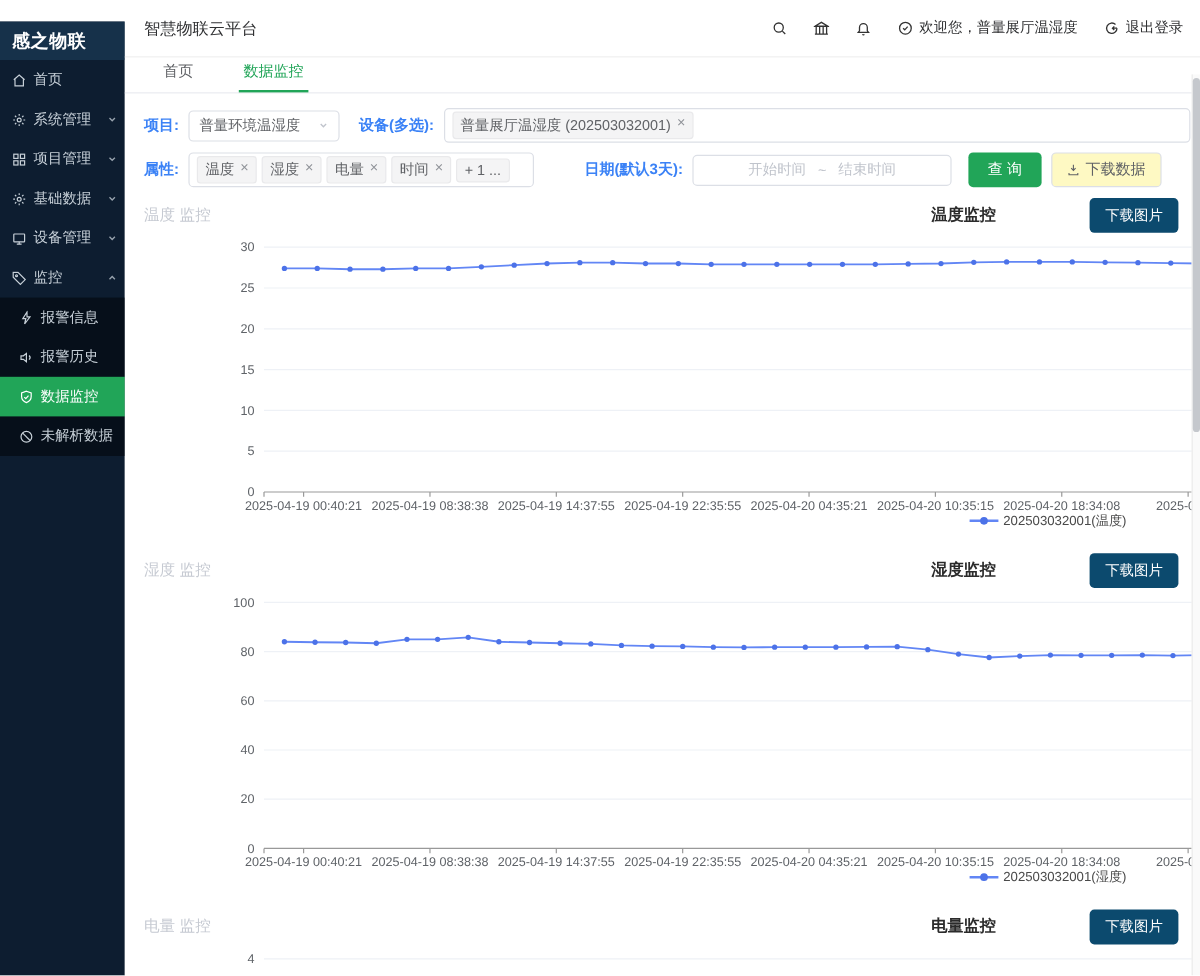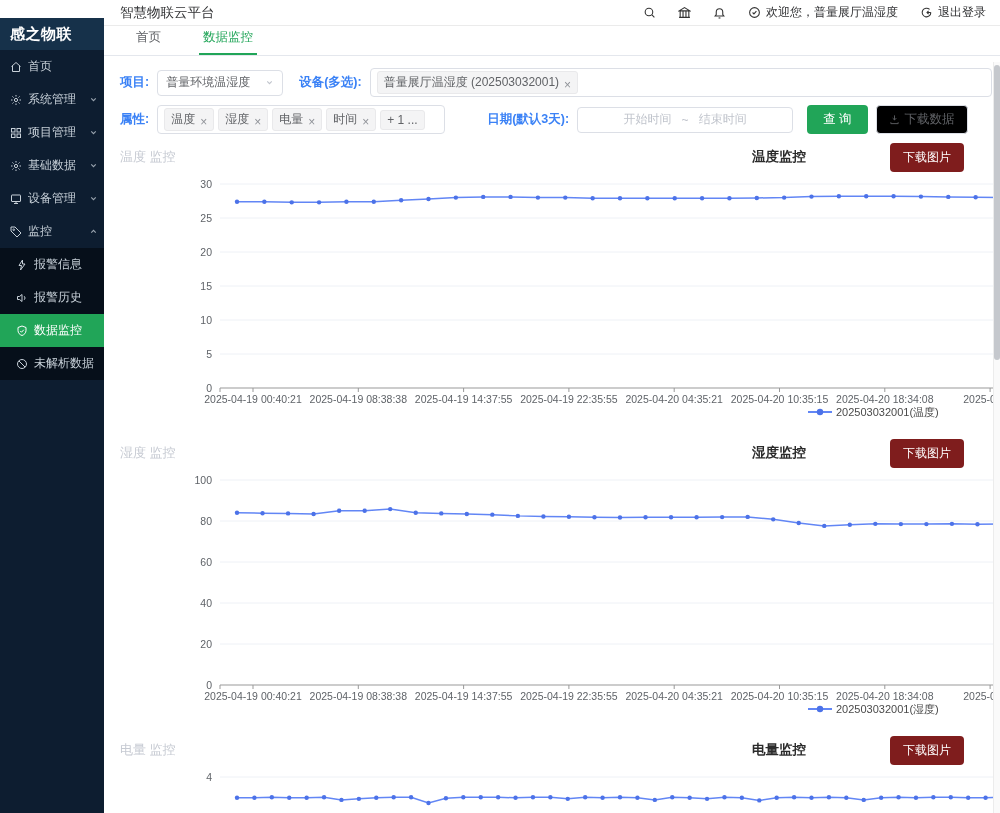--- a/index.html
+++ b/index.html
@@ -13,48 +13,48 @@
   .menu-item { height:33px; display:flex; align-items:center; gap:6px; padding:0 6px 0 10px; font-size:12px; cursor:pointer; white-space:nowrap; }
   .menu-item .mi-label { flex:1; }
   .menu-item svg { flex:0 0 auto; }
   .submenu { background:#060f1a; }
   .submenu .menu-item { padding-left:16px; }
   .menu-item.active { background:#21a558; color:#fff; }
   .chev { opacity:.75; }
 
   
   .main { flex:1; display:flex; flex-direction:column; position:relative; min-width:0; }
-  .topbar { height:26px; background:#fff; border-bottom:1px solid #ebebeb; display:flex; align-items:center; padding:0 14px 0 16px; }
+  .topbar { height:48px; background:#fff; border-bottom:1px solid #ebebeb; display:flex; align-items:center; padding:0 14px 0 16px; }
   .topbar-title { font-size:13.5px; color:#303133; }
   .topbar-right { margin-left:auto; display:flex; align-items:center; gap:22px; font-size:12px; color:#303133; }
   .tb-group { display:flex; align-items:center; gap:5px; cursor:pointer; }
   .tabbar { height:30px; background:#fff; border-bottom:1px solid #e4e7ed; display:flex; align-items:flex-end; padding-left:28px; gap:34px; }
   .tab { font-size:12.5px; color:#606266; padding:7px 4px; cursor:pointer; border-bottom:2px solid transparent; }
   .tab.active { color:#21a558; border-bottom-color:#21a558; }
 
   .content { flex:1; background:#fff; padding:12px 0 0 16px; position:relative; overflow:hidden; }
 
   
   .frow { display:flex; align-items:center; gap:8px; margin-bottom:8px; }
   .flabel { font-size:12.5px; font-weight:bold; color:#3b82f6; white-space:nowrap; }
   .box { border:1px solid #dcdfe6; border-radius:4px; background:#fff; min-height:26px; display:flex; align-items:center; font-size:12px; color:#606266; }
   .select-box { width:126px; padding:0 8px; justify-content:space-between; cursor:pointer; }
   .device-box { width:622px; padding:2px 6px; gap:4px; }
   .attr-box { width:288px; padding:2px 6px; gap:4px; margin-right:34px; }
-  .tag { background:#f4f4f5; border:1px solid #e9e9eb; border-radius:3px; padding:2px 6px; font-size:12px; color:#606266; display:flex; align-items:flex-end; gap:5px; white-space:nowrap; }
+  .tag { background:#f4f4f5; border:1px solid #e9e9eb; border-radius:3px; padding:2px 6px; font-size:12px; color:#606266; display:flex; align-items:flex-start; gap:5px; white-space:nowrap; }
   .tag .x { color:#909399; font-size:12px; cursor:pointer; line-height:1; }
   .date-box { width:216px; padding:0 10px; justify-content:center; gap:10px; color:#c0c4cc; }
   .btn { border:none; border-radius:4px; font-size:12.5px; cursor:pointer; padding:6px 16px; }
   .btn-green { background:#21a558; color:#fff; margin-left:6px; }
-  .btn-outline { background:#000000; border:1px solid #dcdfe6; color:#606266; display:flex; align-items:center; gap:5px; padding:5px 12px;justify-content:center; }
-  .btn-blue { background:#7f1d1d; color:#fff; font-size:12px; padding:6px 13px; border:none; border-radius:4px; cursor:pointer; }
+  .btn-outline { background:#fef9c3; border:1px solid #dcdfe6; color:#606266; display:flex; align-items:center; gap:5px; padding:5px 12px;justify-content:center; }
+  .btn-blue { background:#0c4a6e; color:#fff; font-size:12px; padding:6px 13px; border:none; border-radius:4px; cursor:pointer;margin-left:21px; }
 
   
   .chart-card { margin-top:6px; }
-  .chart-head { display:flex; align-items:center; height:30px; padding-right:36px;gap:27px; }
+  .chart-head { display:flex; align-items:center; height:30px; padding-right:18px; }
   .sec-label { font-size:13px; color:#c6cad2; flex:1; }
   .chart-title { font-size:13.5px; font-weight:bold; color:#2b2b2b; margin-right:57px; }
   .chart-body { line-height:0; }
   svg text { font-family:"Liberation Sans","DejaVu Sans",sans-serif; }
 
   
   .scrollbar { position:absolute; right:0; top:62px; bottom:0; width:7px; background:#fafafa; border-left:1px solid #ececec; }
   .scroll-thumb { position:absolute; top:3px; left:0; width:6px; height:295px; background:#c5c8cd; border-radius:3px; }
 </style>
 </head>

